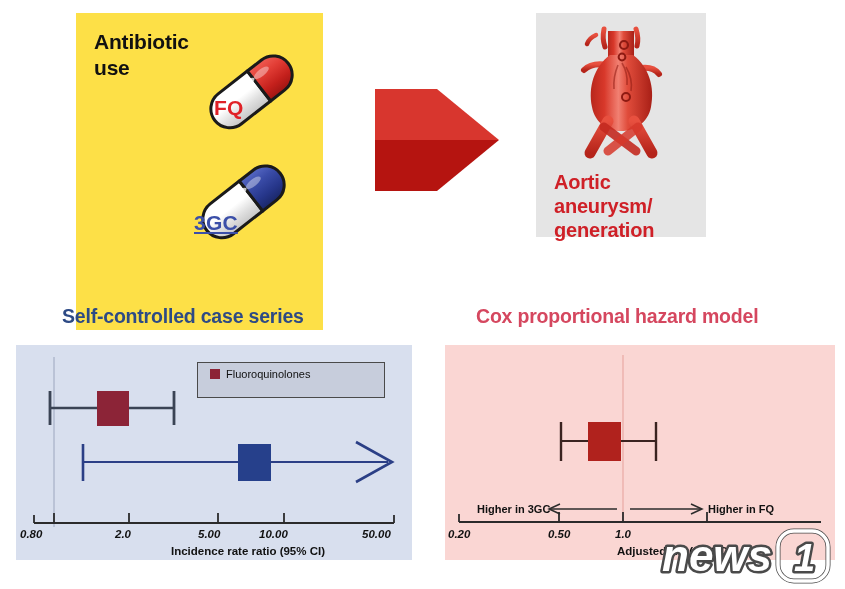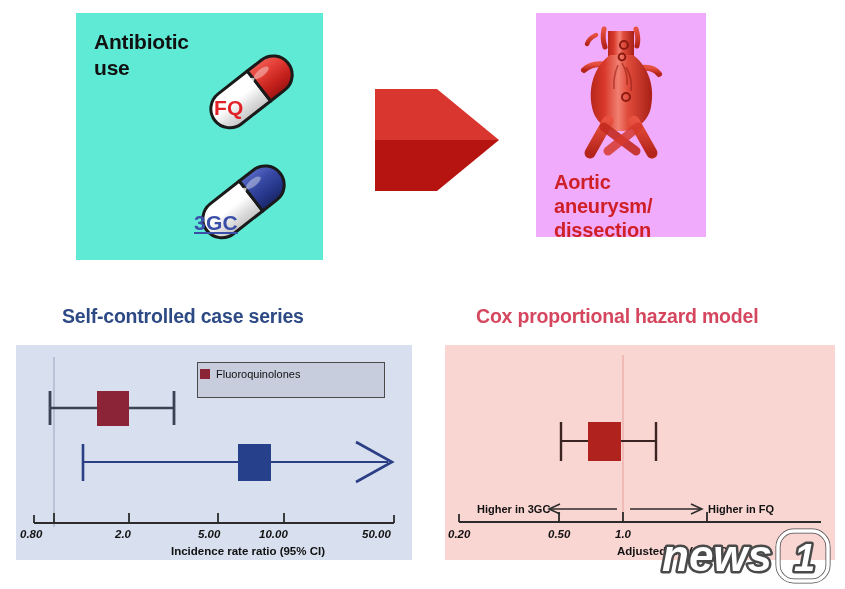--- a/index.html
+++ b/index.html
@@ -13,22 +13,22 @@
     font-family: "Liberation Sans", sans-serif;
     -webkit-font-smoothing: antialiased;
   }
 
   
   #top-row { position: absolute; left: 0; top: 0; width: 845px; height: 280px; }
 
   .panel-gray {
     position: absolute;
     left: 76px; top: 13px;
-    width: 247px; height: 247px;
-    background: #5eead4;
+    width: 247px; height: 317px;
+    background: #fde047;
   }
   .panel-label-antibiotic {
     position: absolute;
     left: 18px; top: 16px;
     width: 130px;
     font-size: 21px;
     font-weight: bold;
     color: #111111;
     line-height: 1.22;
     letter-spacing: -0.2px;
@@ -44,21 +44,21 @@
     font-weight: bold;
     letter-spacing: 0.2px;
   }
   .cap-fq  { left: 138px; top: 83px;  color: #e02127; }
   .cap-3gc { left: 118px; top: 198px; color: #3b4fa8; text-decoration: underline; }
 
   .panel-tan {
     position: absolute;
     left: 536px; top: 13px;
     width: 170px; height: 224px;
-    background: #f0abfc;
+    background: #e5e5e5;
   }
   .aorta-art { position: absolute; left: 28px; top: 10px; width: 116px; height: 140px; }
   .panel-label-aortic {
     position: absolute;
     left: 18px; top: 157px;
     width: 150px;
     font-size: 20px;
     font-weight: bold;
     color: #cf2027;
     line-height: 1.2;
@@ -85,21 +85,21 @@
   .chart-svg { position: absolute; left: 0; top: 0; }
 
   
   #legend-box {
     position: absolute;
     left: 197px; top: 362px;
     width: 188px; height: 36px;
     background: #c7cddc;
     border: 1px solid #4a4a4a;
     box-sizing: border-box;
-    padding: 3px 5px 0 2px;
+    padding: 3px 5px 0 12px;
   }
   .legend-row {
     display: flex; align-items: center;
     height: 15px;
     font-size: 11px; color: #111;
     white-space: nowrap;
   }
   .legend-swatch {
     width: 10px; height: 10px;
     margin-right: 6px;
@@ -251,21 +251,21 @@
         <circle cx="60" cy="22" r="4" fill="none" stroke="#8e1a12" stroke-width="2.2"></circle>
         <circle cx="58" cy="34" r="3.4" fill="none" stroke="#8e1a12" stroke-width="2"></circle>
         <circle cx="62" cy="74" r="4" fill="none" stroke="#8e1a12" stroke-width="2"></circle>
 
         <path d="M44 98 L 26 130" stroke="url(#gBranch)" stroke-width="11" fill="none" stroke-linecap="round"></path>
         <path d="M70 98 L 88 130" stroke="url(#gBranch)" stroke-width="11" fill="none" stroke-linecap="round"></path>
         <path d="M40 104 L 72 128" stroke="#c32a20" stroke-width="9" fill="none" stroke-linecap="round" opacity="0.9"></path>
         <path d="M74 104 L 44 128" stroke="#d6382c" stroke-width="9" fill="none" stroke-linecap="round" opacity="0.85"></path>
       </svg>
     </div>
-    <div class="panel-label-aortic"><span>Aortic</span><br><span>aneurysm/</span><br><span>dissection</span></div>
+    <div class="panel-label-aortic"><span>Aortic</span><br><span>aneurysm/</span><br><span>generation</span></div>
   </div>
 </div>
 
 <div class="chart-title" id="title-left">Self-controlled case series</div>
 
 <div class="chart-panel" id="panel-left">
   <svg class="chart-svg" width="396" height="215" viewBox="0 0 396 215">
 
     <line x1="38" y1="12" x2="38" y2="182" stroke="#aeb7cc" stroke-width="1.4"></line>
 

